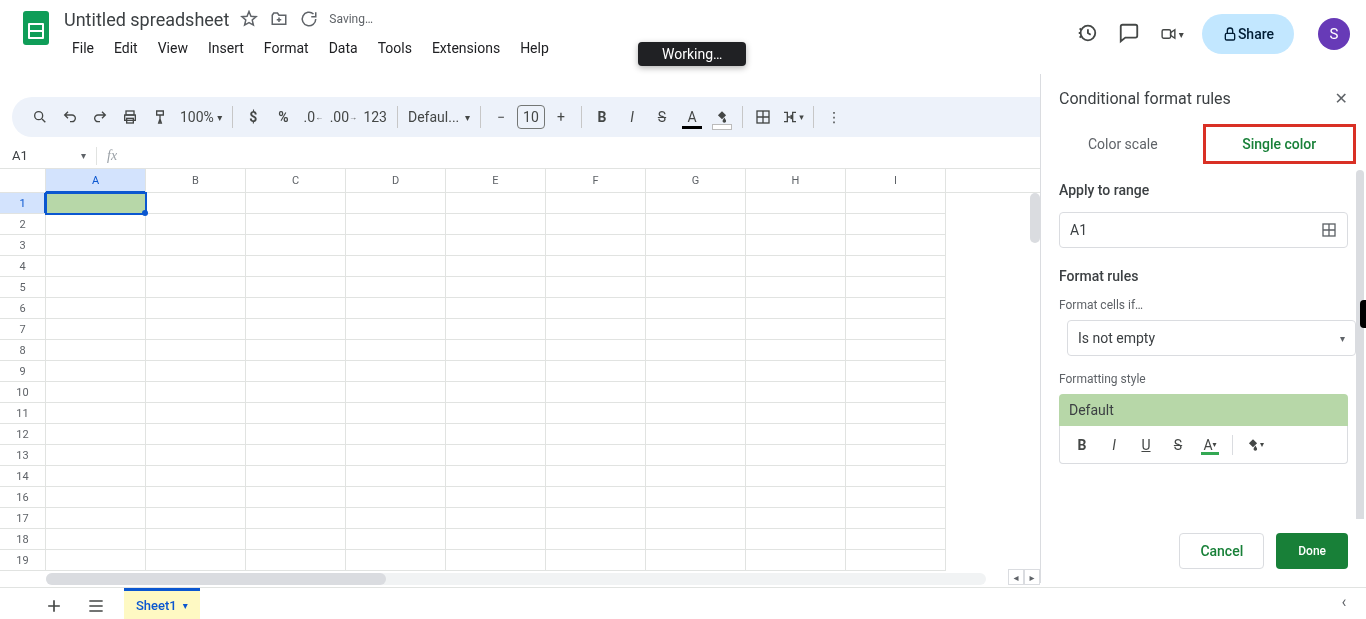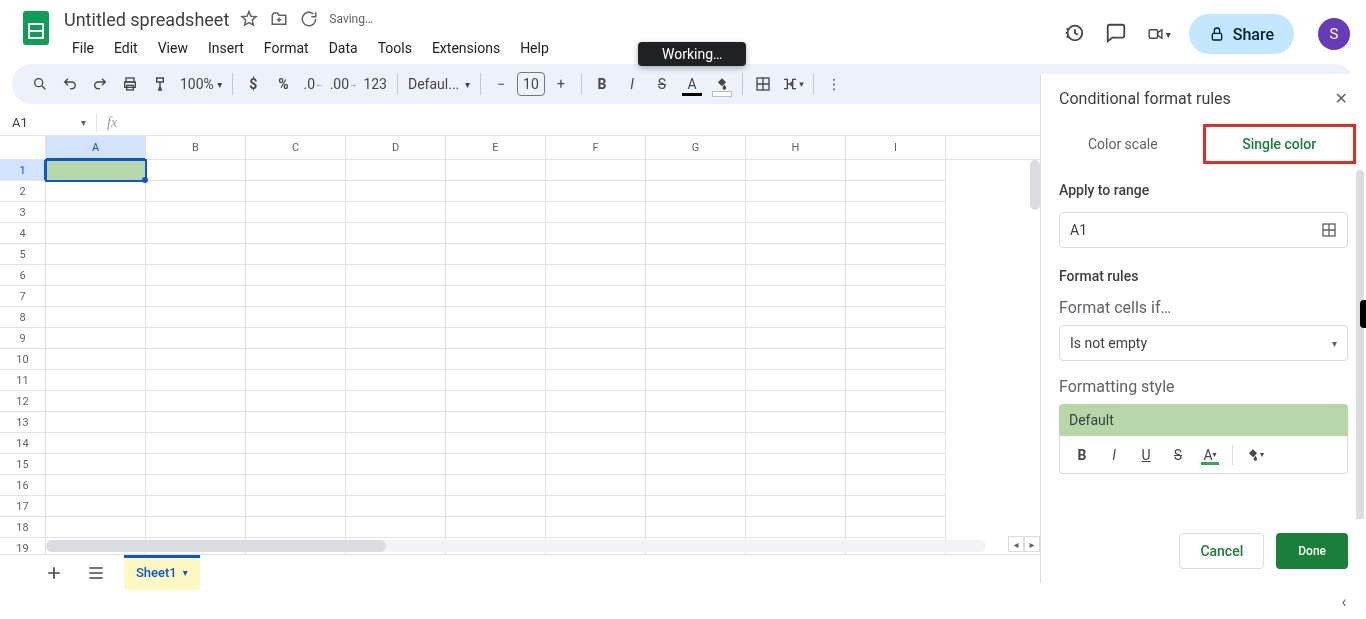--- a/index.html
+++ b/index.html
@@ -13,26 +13,26 @@
 .logo-box::before { content: ""; position: absolute; left: 7px; right: 7px; top: 19px; height: 2px; background: #fff; }
 .title-col { display: flex; flex-direction: column; margin-left: 8px; }
 .doc-row { display: flex; align-items: center; gap: 10px; height: 22px; }
 .doc-name { font-size: 18px; color: #3c4043; }
 .ic { width: 20px; height: 20px; color: #5f6368; display: inline-flex; align-items: center; justify-content: center; }
 .saving { font-size: 12px; color: #5f6368; }
 .menubar { display: flex; gap: 4px; margin-top: 6px; }
 .menu-item { font-size: 14px; color: #202124; padding: 4px 8px; border-radius: 4px; cursor: pointer; }
 .title-right { margin-left: auto; display: flex; align-items: center; gap: 18px; padding-top: 6px; }
 .tr-ic { width: 24px; height: 24px; color: #444746; }
-.share-btn { background: #c2e7ff; border-radius: 40px; height: 40px; padding: 0 20px; display: flex; align-items: center; gap: 8px; font-size: 16px; font-weight: 500; color: #001d35; }
+.share-btn { background: #c2e7ff; border-radius: 40px; height: 40px; padding: 0 20px; display: flex; align-items: center; font-size: 14px; font-weight: 500; color: #001d35; }
 .avatar { width: 32px; height: 32px; border-radius: 50%; background: #673ab7; color: #fff; display: flex; align-items: center; justify-content: center; font-size: 15px; margin-left: 6px; }
 
 
 .toolbar-wrap { padding: 0 12px; }
-.toolbar { height: 40px; background: #edf2fa; border-radius: 24px; display: flex; align-items: center; padding: 0 14px; gap: 2px; color: #444746; position: relative; }
+.toolbar { height: 40px; background: #edf2fa; border-radius: 24px; display: flex; align-items: center; padding: 0 14px; gap: 2px; color: #444746; position: relative; margin-top: 33px; }
 .tb-btn { min-width: 28px; height: 28px; display: flex; align-items: center; justify-content: center; border-radius: 4px; font-size: 14px; }
 .tb-sep { width: 1px; height: 22px; background: #c7c7c7; margin: 0 4px; }
 .tb-text { font-size: 14px; padding: 0 4px; }
 .font-size-box { width: 28px; height: 24px; border: 1px solid #747775; border-radius: 4px; display: flex; align-items: center; justify-content: center; font-size: 14px; }
 .tc-underline { position: relative; }
 .tc-underline::after { content: ""; position: absolute; left: 4px; right: 4px; bottom: 2px; height: 3px; background: #000; }
 .fill-underline::after { background: #fff; border: 1px solid #bbb; height: 4px; bottom: 1px; }
 .toolbar .expand { margin-left: auto; }
 
 
@@ -75,23 +75,23 @@
 .sidebar { position: absolute; top: 74px; right: 0; width: 326px; bottom: 36px; background: #fff; border-left: 1px solid #dadce0; display: flex; flex-direction: column; }
 .sb-header { display: flex; align-items: center; justify-content: space-between; height: 48px; padding: 0 18px; }
 .sb-title { font-size: 16px; color: #3c4043; }
 .sb-close { font-size: 16px; color: #5f6368; }
 .sb-tabs { display: flex; height: 44px; padding: 0 8px; gap: 4px; }
 .sb-tab { flex: 1; display: flex; align-items: center; justify-content: center; font-size: 14px; color: #5f6368; }
 .sb-tab.active { color: #188038; border-bottom: 3px solid #188038; font-weight: 500; }
 .sb-tab.hl { border: 3px solid #d93025; border-bottom-width: 3px; margin: 2px; }
 .sb-body { padding: 16px 18px; overflow-y: auto; flex: 1; position: relative; }
 .sb-label { font-size: 14px; color: #3c4043; font-weight: 500; margin-bottom: 14px; }
-.sb-sublabel { font-size: 16px; color: #5f6368; margin-bottom: 8px; }
+.sb-sublabel { font-size: 12px; color: #5f6368; margin-bottom: 8px; }
 .sb-input { width: 100%; height: 36px; border: 1px solid #dadce0; border-radius: 4px; padding: 0 10px; display: flex; align-items: center; justify-content: space-between; font-size: 14px; color: #3c4043; margin-bottom: 20px; }
-.sb-select { width: 100%; height: 36px; border: 1px solid #dadce0; border-radius: 4px; padding: 0 10px; display: flex; align-items: center; justify-content: space-between; font-size: 14px; color: #3c4043; margin-bottom: 16px; }
+.sb-select { width: 100%; height: 36px; border: 1px solid #dadce0; border-radius: 4px; padding: 0 10px; display: flex; align-items: center; justify-content: space-between; font-size: 14px; color: #3c4043; margin-bottom: 16px; margin-left: 8px; }
 .sb-style-preview { width: 100%; height: 32px; background: #b7d7a8; display: flex; align-items: center; padding: 0 10px; font-size: 14px; color: #3c4043; border-radius: 4px 4px 0 0; }
 .sb-style-tools { width: 100%; height: 38px; border: 1px solid #dadce0; border-top: none; border-radius: 0 0 4px 4px; display: flex; align-items: center; padding: 0 8px; gap: 4px; color: #444746; }
 .sb-style-tools .t { width: 28px; height: 24px; display: flex; align-items: center; justify-content: center; font-size: 14px; position: relative;}
 .sb-style-tools .t.aund::after { content:""; position:absolute; left:5px; right:5px; bottom:2px; height:3px; background:#34a853; }
 .sb-footer { height: 64px; display: flex; align-items: center; justify-content: flex-end; gap: 12px; padding: 0 18px; }
 .btn-cancel { height: 36px; padding: 0 20px; border: 1px solid #dadce0; border-radius: 4px; color: #188038; font-size: 14px; background: #fff; display: flex; align-items: center; font-weight: 500; }
 .btn-done { height: 36px; padding: 0 22px; border-radius: 4px; background: #188038; color: #fff; font-size: 12px; display: flex; align-items: center; font-weight: 500; }
 .sb-scrollthumb { position: absolute; right: 2px; top: 4px; width: 8px; height: 400px; background: #dadce0; border-radius: 4px; }
 
 
@@ -437,32 +437,20 @@
         <div class="cell"></div>
         <div class="cell"></div>
         <div class="cell"></div>
         <div class="cell"></div>
         <div class="cell"></div>
         <div class="cell"></div>
         <div class="cell"></div>
       </div>
       <div class="row">
         <div class="rowhdr">14</div>
-        <div class="cell"></div>
-        <div class="cell"></div>
-        <div class="cell"></div>
-        <div class="cell"></div>
-        <div class="cell"></div>
-        <div class="cell"></div>
-        <div class="cell"></div>
-        <div class="cell"></div>
-        <div class="cell"></div>
-      </div>
-      <div class="row">
-        <div class="rowhdr">15</div>
         <div class="cell"></div>
         <div class="cell"></div>
         <div class="cell"></div>
         <div class="cell"></div>
         <div class="cell"></div>
         <div class="cell"></div>
         <div class="cell"></div>
         <div class="cell"></div>
         <div class="cell"></div>
       </div>

